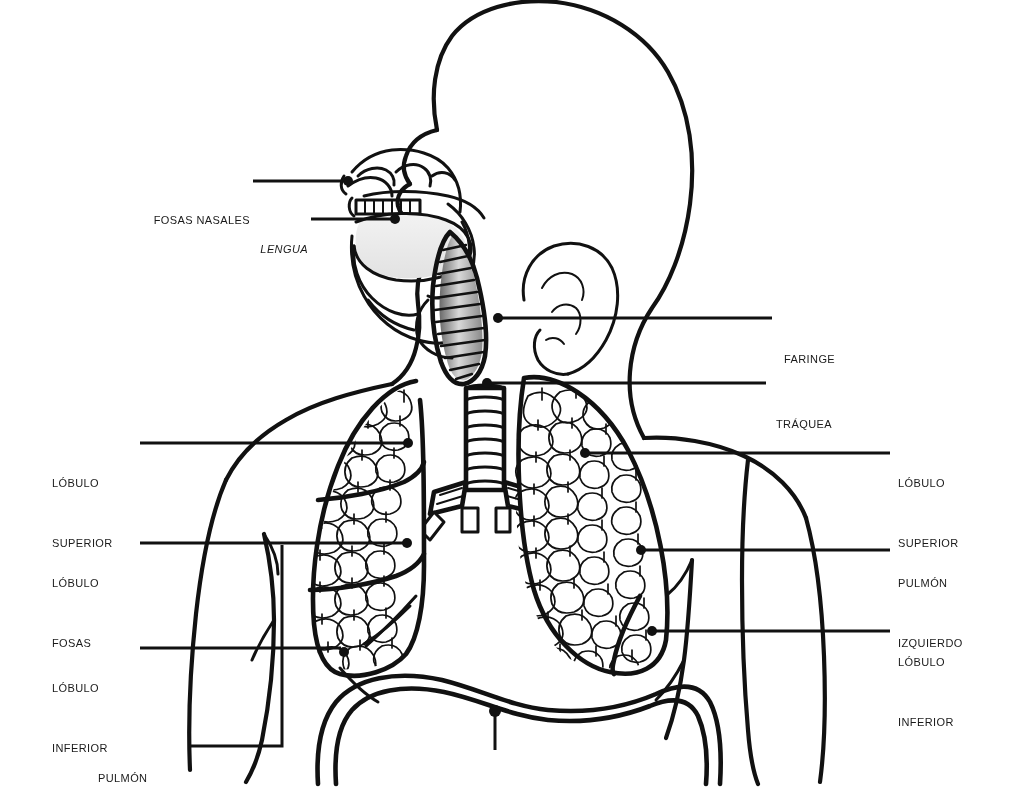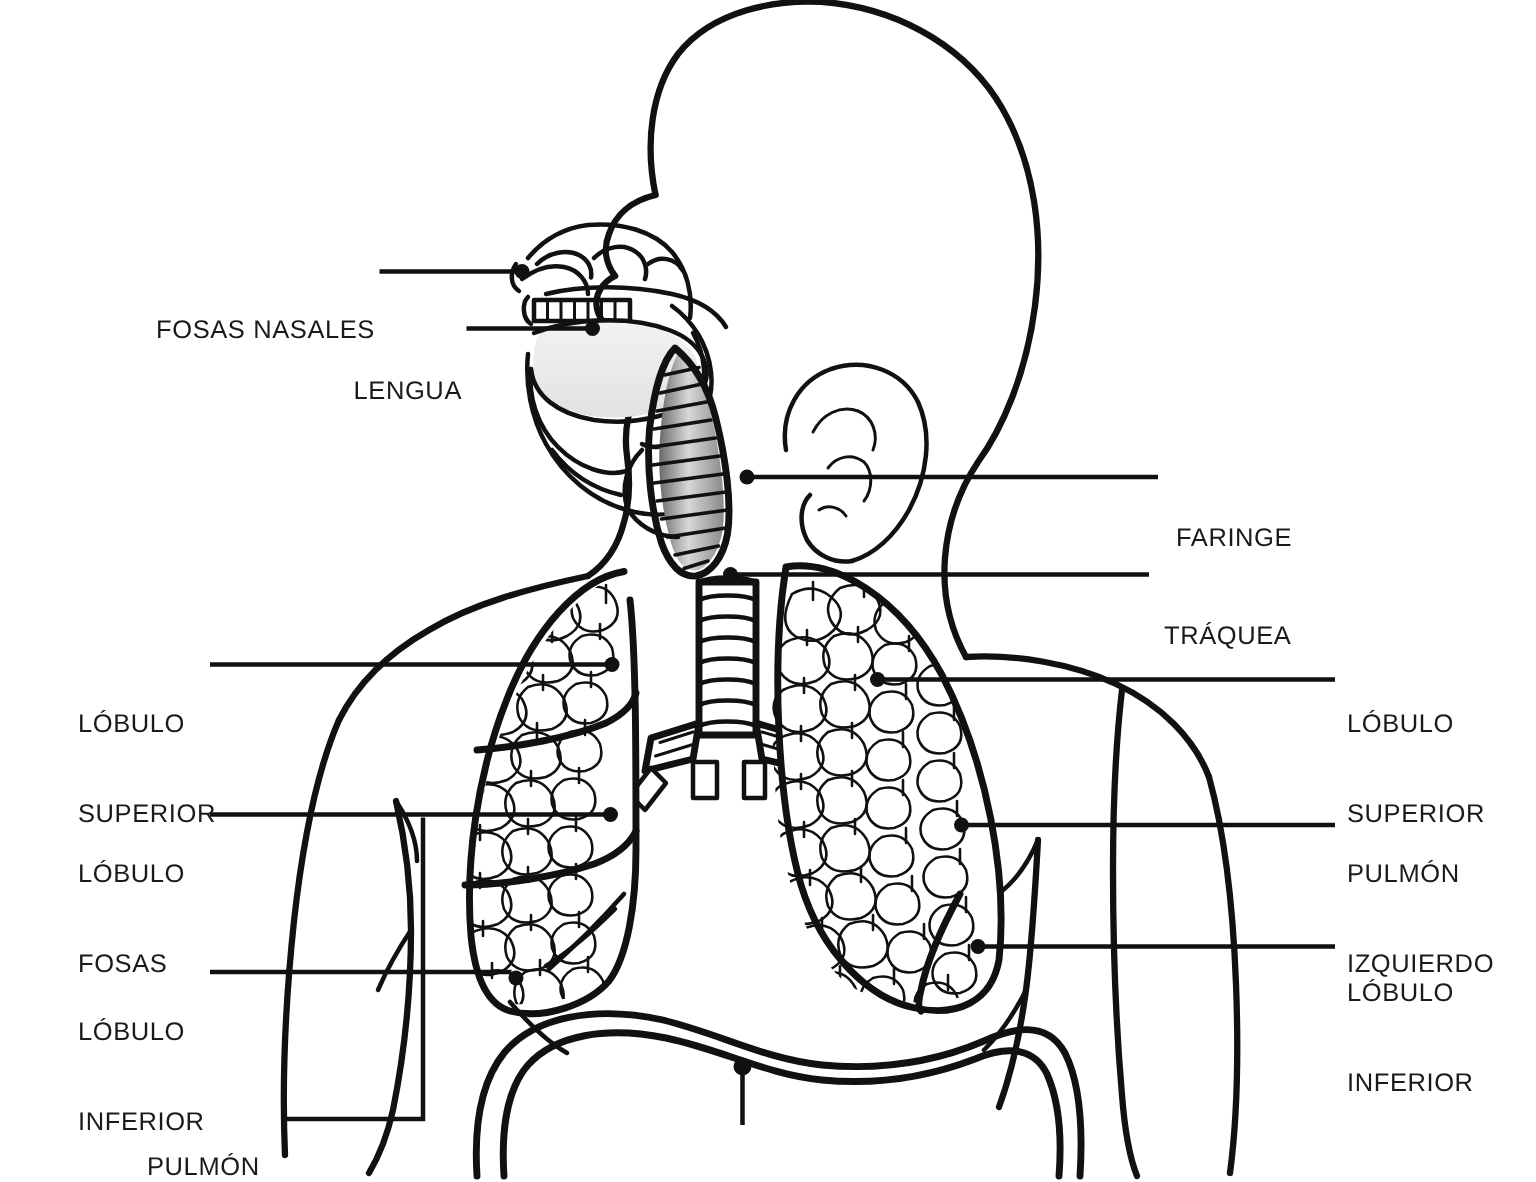--- a/index.html
+++ b/index.html
@@ -42,21 +42,21 @@
   .leader       { stroke: #111111; stroke-width: 3.0; fill: none; stroke-linecap: butt; }
   .leader-dot   { fill: #111111; stroke: none; }
   .organ-fill   { fill: #ffffff; }
   .pharynx-fill { fill: url(#pharynxGrad); }
   .tongue-fill  { fill: url(#tongueGrad); }
 
   .label {
     position: absolute;
     color: #1a1a1a;
     font-family: "Liberation Sans", sans-serif;
-    font-size: 17px;
+    font-size: 11px;
     font-weight: 400;
     letter-spacing: 0.4px;
     line-height: 20px;
     white-space: pre;
   }
   .label.right-align { text-align: right; }
   .label.left-align  { text-align: left; }
 </style>
 </head>
 <body>
@@ -443,21 +443,21 @@
 
       <line class="leader" x1="495" y1="750" x2="495" y2="714"></line>
       <circle class="leader-dot" cx="495" cy="711" r="6"></circle>
     </g>
   </svg>
 
   <div class="label right-align" style="left:0px; top:170px; width:250px;">
     <div>FOSAS NASALES</div>
   </div>
 
-  <div class="label right-align" style="left:0px; top:211px; width:308px;">
+  <div class="label right-align" style="left:0px; top:199px; width:308px;font-style:italic;">
     <div>LENGUA</div>
   </div>
 
   <div class="label left-align" style="left:784px; top:309px; width:230px;">
     <div>FARINGE</div>
   </div>
 
   <div class="label left-align" style="left:776px; top:374px; width:230px;">
     <div>TRÁQUEA</div>
   </div>

